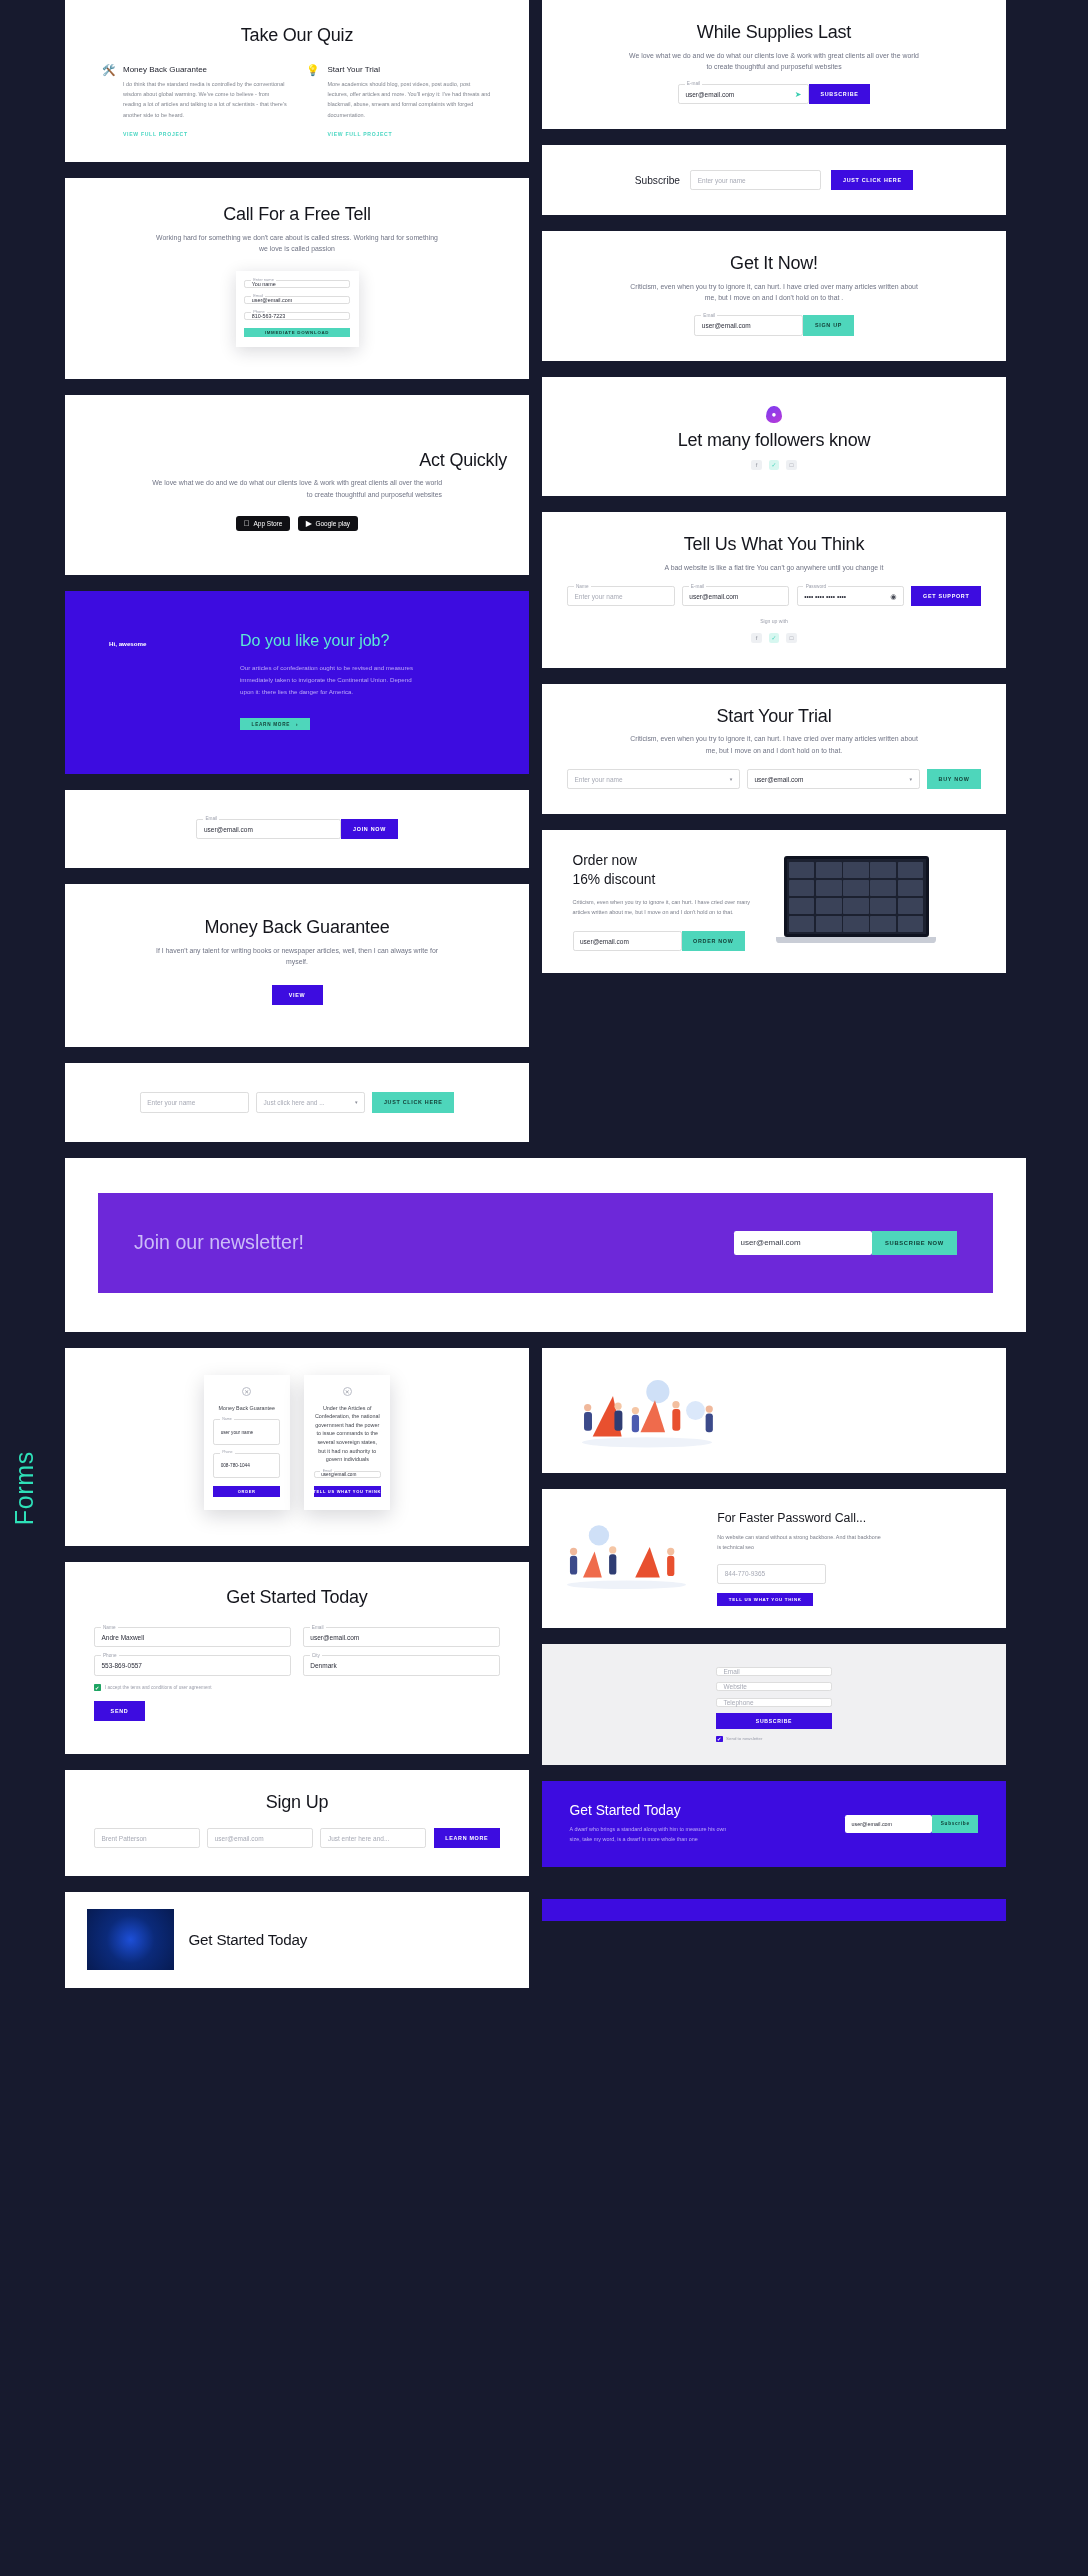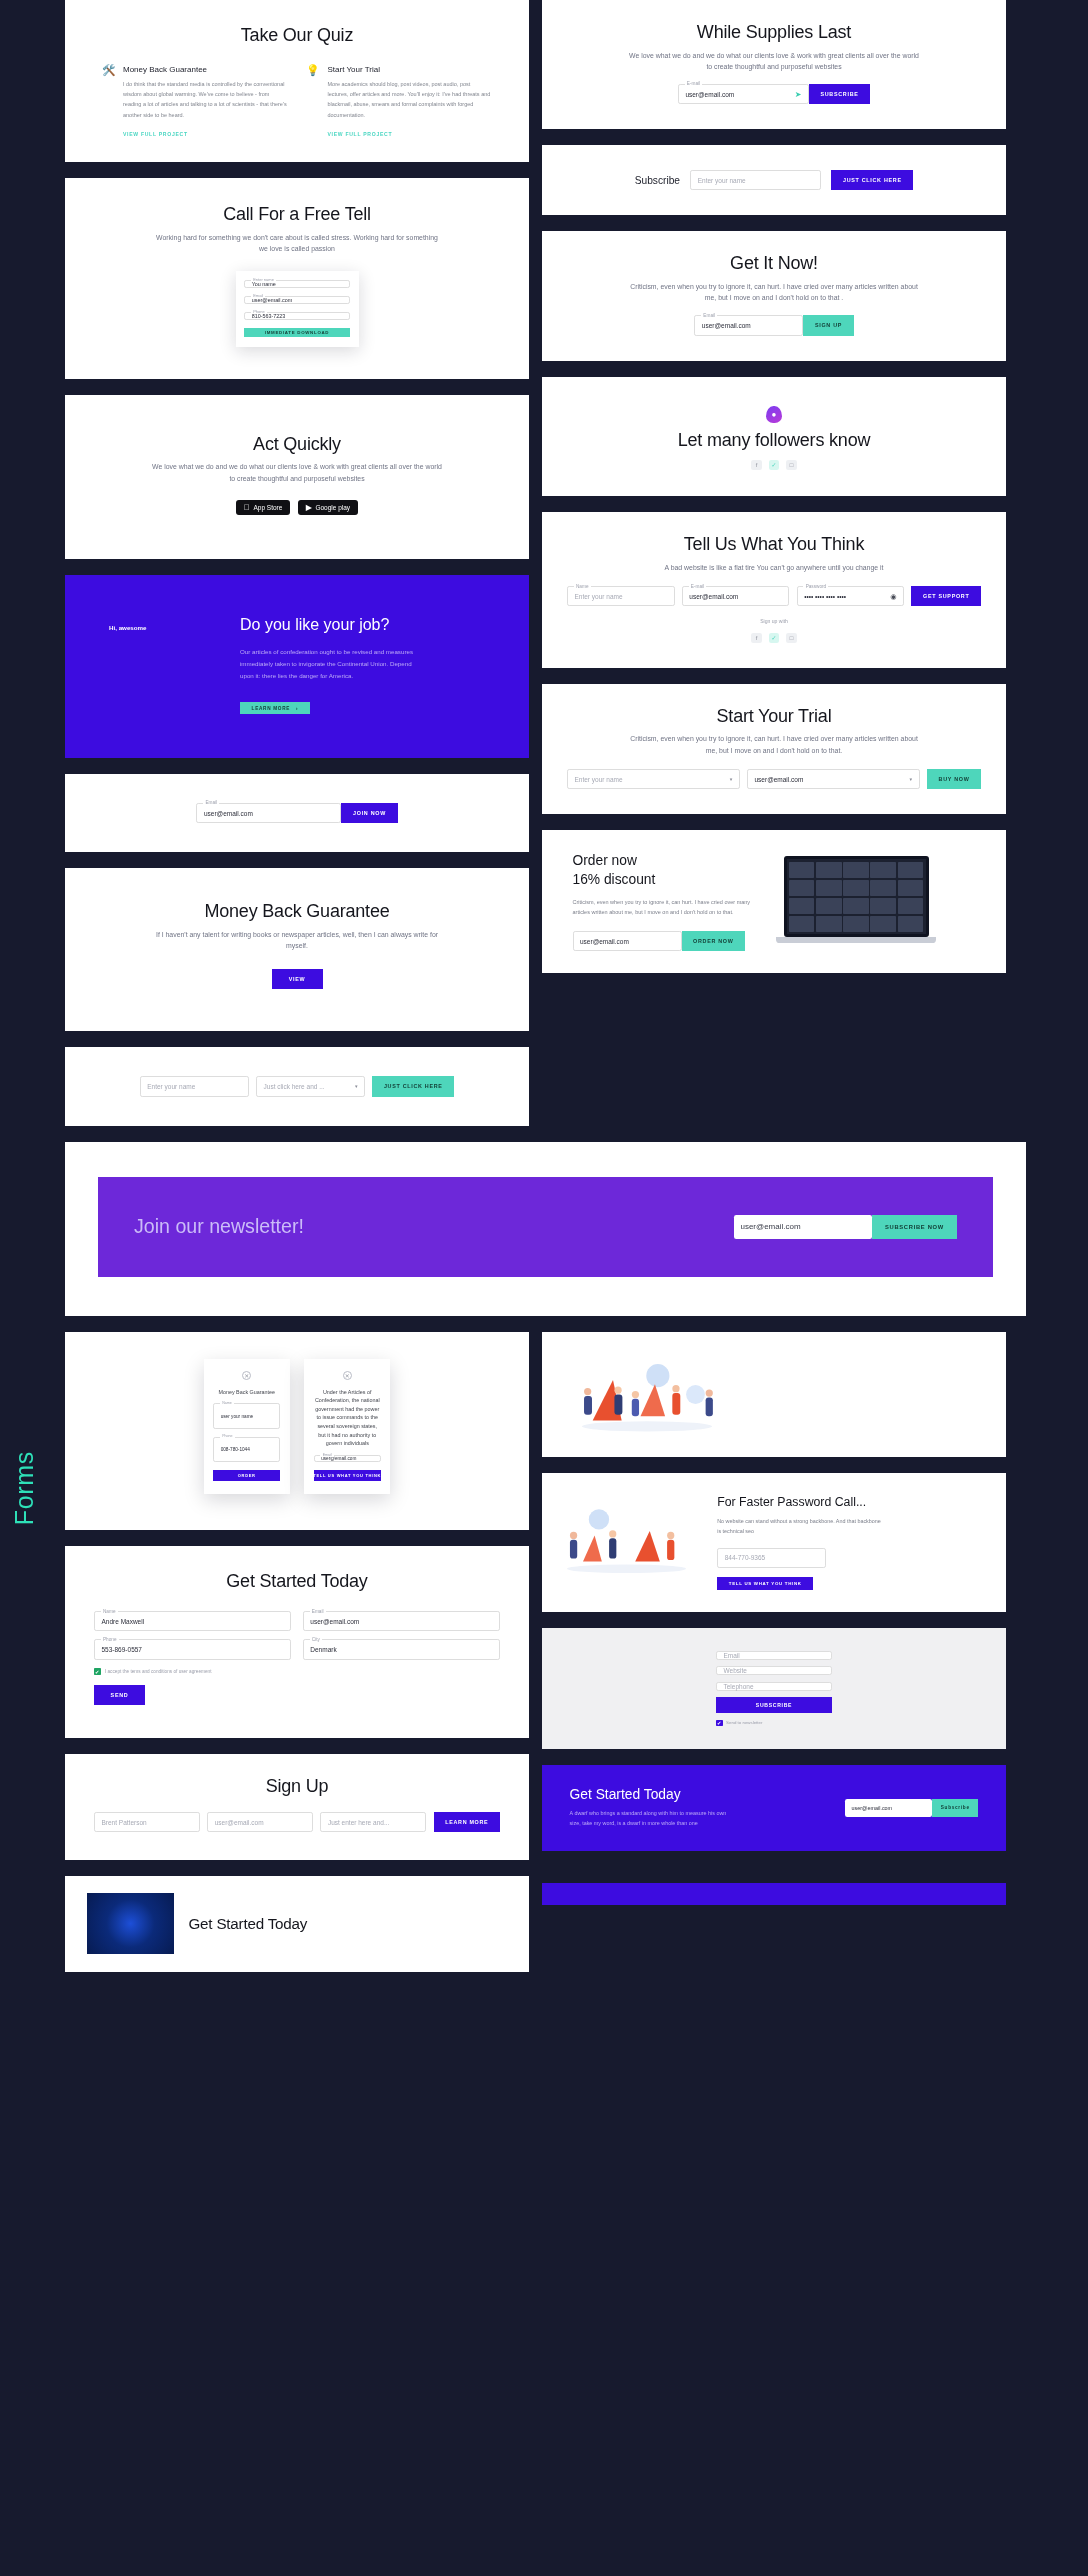--- a/index.html
+++ b/index.html
@@ -127,21 +127,21 @@
     background: #101014; color: #fff; border-radius: 2.9px; height: 15.2px;
     display: flex; align-items: center; gap: 3.6px; padding: 0 8px; font-size: 6.5px;
   }
   .store .g { font-size: 8px; line-height: 1; }
 
   
   .job { display: flex; padding: 41px 44px 44px; gap: 29px; }
   .job .left { width: 102px; padding-top: 2.9px; }
   .job .left span { font-size: 6.2px; color: #fff; font-weight: 600; }
   .job .right { flex: 1; max-width: 181px; }
-  .job h2 { font-size: 16px; color: #ffffff; font-weight: 500; }
+  .job h2 { font-size: 16px; color: #5eead4; font-weight: 500; }
   .job p { font-size: 6.2px; color: #bdaaf7; line-height: 1.95; margin-top: 11.6px; }
   .job .btn { margin-top: 20.3px; gap: 5.8px; font-size: 4.7px; height: 11.6px; }
 
   
   .modals { display: flex; gap: 14.5px; justify-content: center; padding: 27.6px 27.6px 36px; }
   .modal {
     background: #fff; box-shadow: 0 5.8px 19px rgba(10,10,30,.17);
     width: 86px; padding: 11.6px 9.4px 13px; display: flex; flex-direction: column;
     align-items: center; gap: 7.3px;
   }
@@ -307,21 +307,21 @@
             <div class="field">
               <span class="lbl">Phone</span>
               <span class="val">810-563-7223</span>
             </div>
             <button class="btn teal">IMMEDIATE DOWNLOAD</button>
           </div>
         </div>
       </div>
 
       <div class="card">
-        <div class="quote center" style="padding:39px 22px 44px;">
+        <div class="quote center" style="padding:55px 22px 44px;text-align:right;">
           <h2 class="title">Act Quickly</h2>
           <p class="sub">We love what we do and we do what our clients love &amp; work with great clients all over the world to create thoughtful and purposeful websites</p>
           <div class="stores">
             <div class="store">
               <span class="g"></span>
               <span>App Store</span>
             </div>
             <div class="store">
               <span class="g">▶</span>
               <span>Google play</span>

